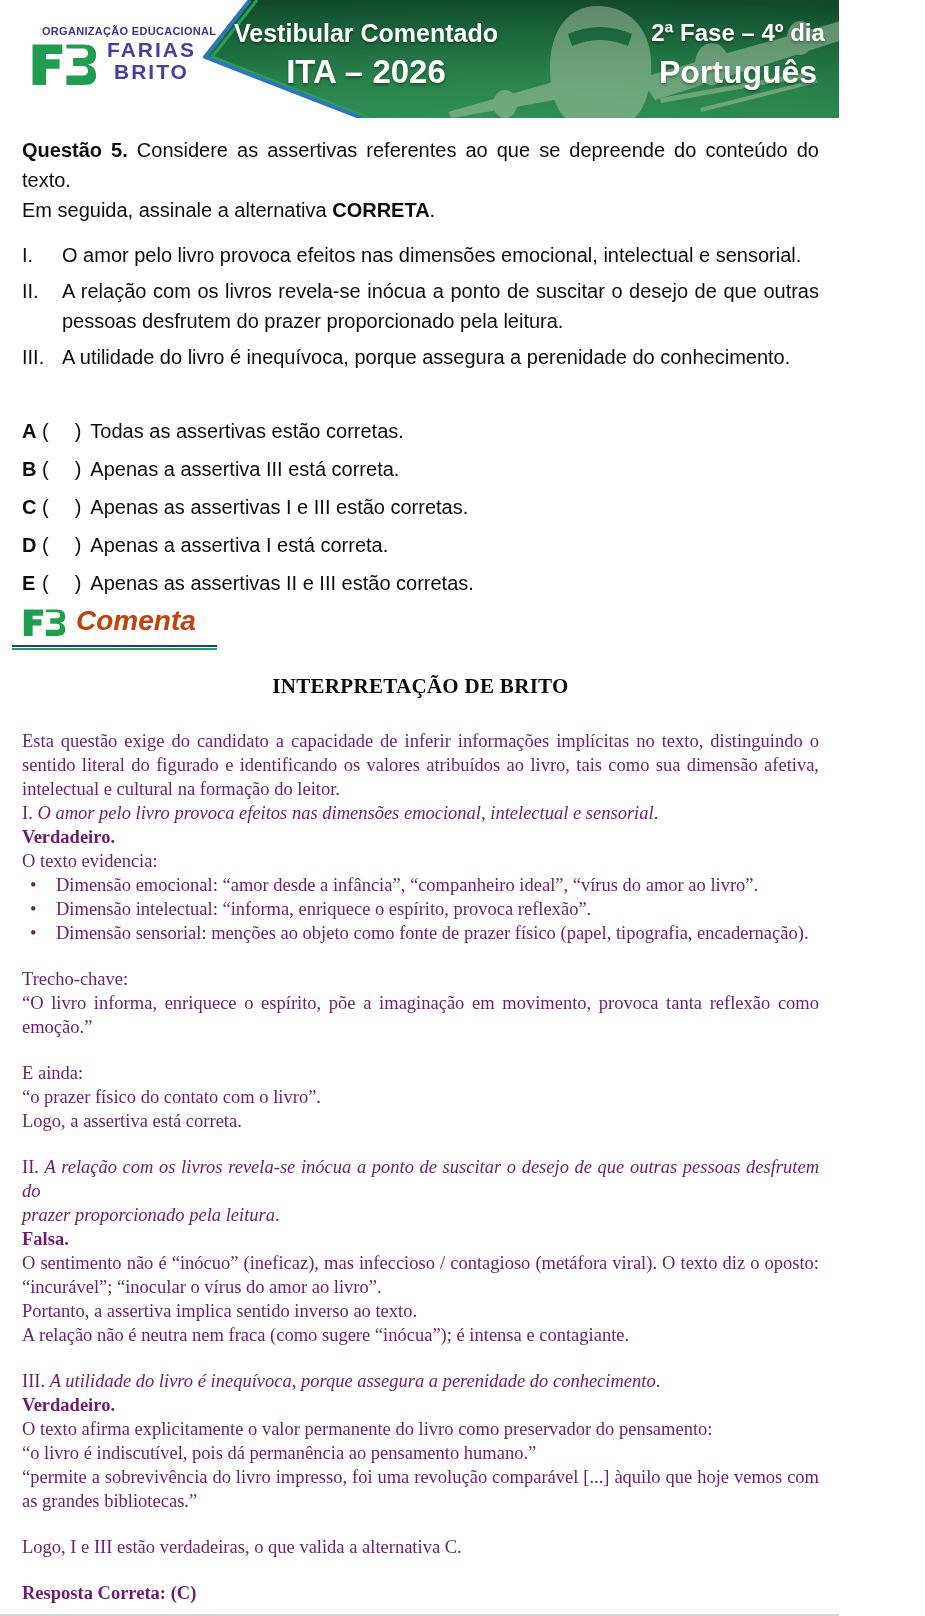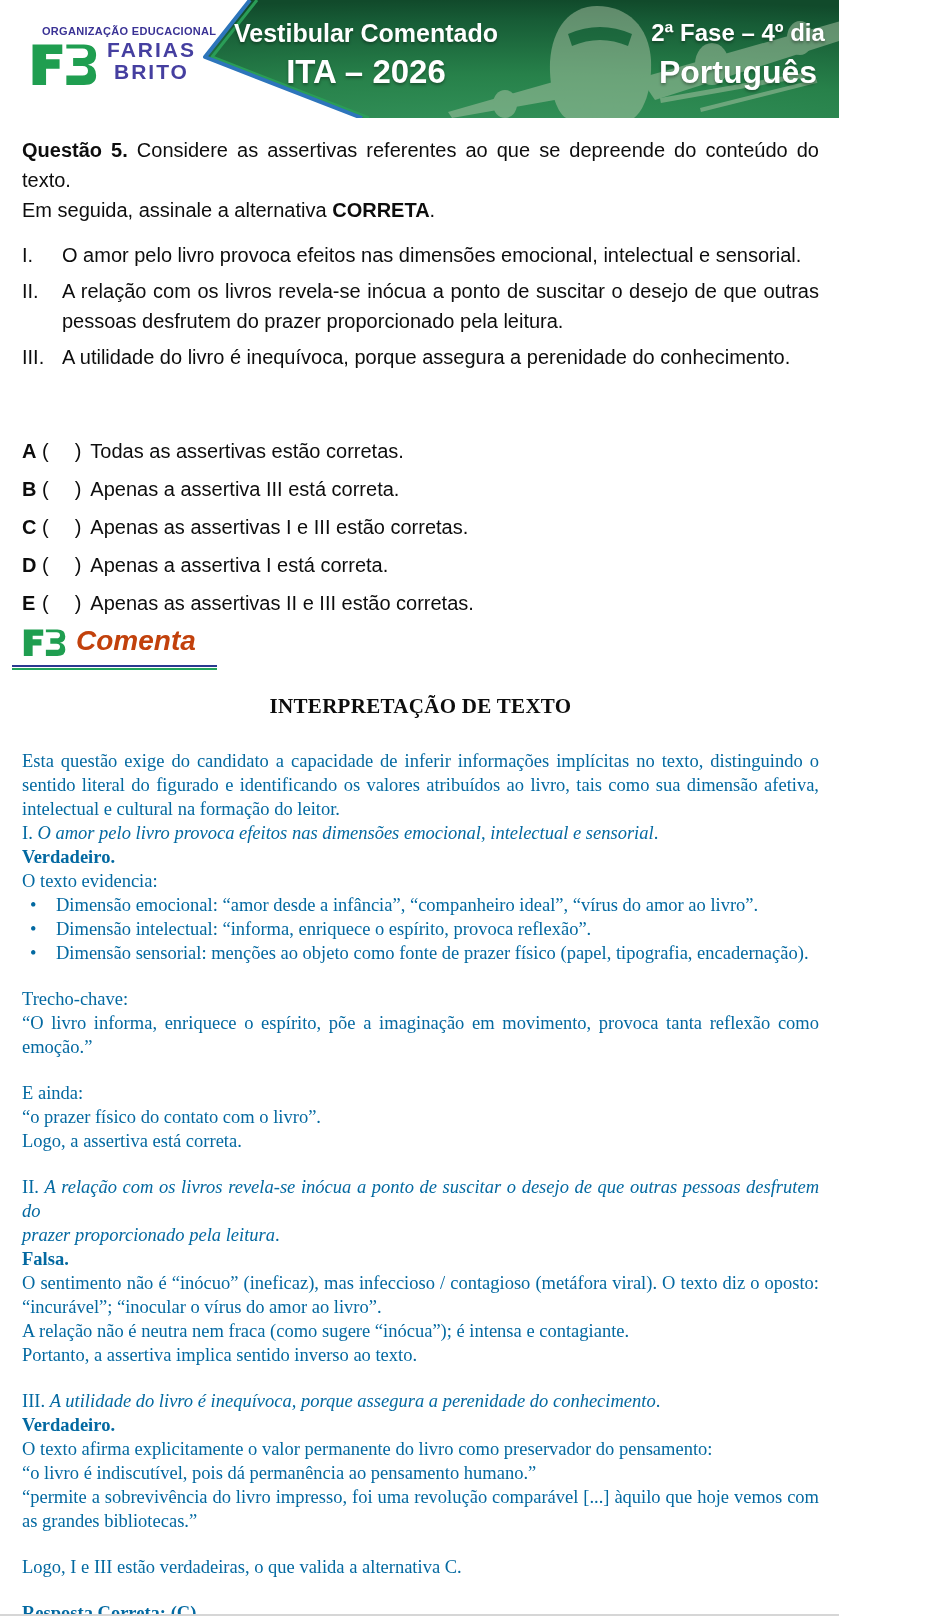--- a/index.html
+++ b/index.html
@@ -24,35 +24,35 @@
   
   main{padding:17px 20px 0 22px;}
   .q-line{font-size:20px;line-height:30px;}
   .force-just{text-align:justify;text-align-last:justify;}
   .bold{font-weight:bold;text-align:center;}
   .assertions{margin-top:15px;}
   .assertion{display:flex;font-size:20px;line-height:30px;margin-bottom:6px;}
   .a-num{width:40px;flex:none;}
   .a-text{flex:1;}
 
-  .alts{margin-top:64px;}
+  .alts{margin-top:44px;}
   .alt{font-size:20px;line-height:30px;margin-bottom:8px;white-space:nowrap;}
   .alt-letter{font-weight:bold;display:inline-block;width:20px;}
   .alt-spacer{display:inline-block;width:26px;}
   .alt-text{margin-left:9px;}
 
   .comenta-row{margin-top:-4px;display:flex;align-items:center;gap:8px;height:38px;}
   .comenta-word{font-size:28px;font-weight:bold;font-style:italic;color:#c2410c;}
   .comenta-underline{height:5px;width:205px;margin-left:-10px;margin-top:5px;
     border-top:2px solid #2b3990;border-bottom:2px solid #22a35b;box-sizing:border-box;}
 
   .section-title{font-family:"Liberation Serif",serif;font-size:21px;font-weight:bold;
     text-align:center;margin-top:24px;letter-spacing:0.3px;}
 
-  .comment{font-family:"Liberation Serif",serif;font-size:18.5px;line-height:24px;margin-top:30px;color:#0369a1;}
+  .comment{font-family:"Liberation Serif",serif;font-size:18.5px;line-height:24px;margin-top:30px;color:#701a75;}
   .comment .force-just{text-align:justify;text-align-last:justify;}
   .c-bold{font-weight:bold;}
   .it{font-style:italic;}
   .gap{height:22px;}
   .bullet-row{display:flex;}
   .bullet-glyph{width:26px;padding-left:8px;flex:none;}
   .bullet-text{flex:1;}
 </style>
 </head>
 <body>
@@ -149,21 +149,21 @@
 
     <div class="comenta-row">
       <svg width="46" height="30" viewBox="0 0 52 34" fill="#1f9e50">
         <path d="M2 4 h22 v7 H12 v4 h10 v7 H12 v12 H2 Z"></path>
         <path d="M27 4 h13 q9 0 9 8 q0 6 -6 7 q6 1 6 8 q0 7 -9 7 h-13 v-7 h12 q4 0 4 -3.5 t-4 -3.5 h-7 v-6 h7 q4 0 4 -3.5 t-4 -3.5 h-12 Z"></path>
       </svg>
       <span class="comenta-word">Comenta</span>
     </div>
     <div class="comenta-underline"></div>
 
-    <div class="section-title">INTERPRETAÇÃO DE TEXTO</div>
+    <div class="section-title">INTERPRETAÇÃO DE BRITO</div>
 
     <div class="comment">
       <div class="force-just">Esta questão exige do candidato a capacidade de inferir informações implícitas no texto, distinguindo o</div>
       <div class="force-just">sentido literal do figurado e identificando os valores atribuídos ao livro, tais como sua dimensão afetiva,</div>
       <div>intelectual e cultural na formação do leitor.</div>
 
       <div><span>I.</span> <span class="it">O amor pelo livro provoca efeitos nas dimensões emocional, intelectual e sensorial</span><span>.</span></div>
       <div class="c-bold">Verdadeiro.</div>
       <div>O texto evidencia:</div>
 
@@ -189,22 +189,22 @@
       <div>E ainda:</div>
       <div>“o prazer físico do contato com o livro”.</div>
       <div>Logo, a assertiva está correta.</div>
 
       <div class="gap"></div>
       <div class="force-just"><span>II.</span> <span class="it">A relação com os livros revela-se inócua a ponto de suscitar o desejo de que outras pessoas desfrutem do</span></div>
       <div><span class="it">prazer proporcionado pela leitura</span><span>.</span></div>
       <div class="c-bold">Falsa.</div>
       <div class="force-just">O sentimento não é “inócuo” (ineficaz), mas infeccioso / contagioso (metáfora viral). O texto diz o oposto:</div>
       <div>“incurável”; “inocular o vírus do amor ao livro”.</div>
+      <div>Portanto, a assertiva implica sentido inverso ao texto.</div>
       <div>A relação não é neutra nem fraca (como sugere “inócua”); é intensa e contagiante.</div>
-      <div>Portanto, a assertiva implica sentido inverso ao texto.</div>
 
       <div class="gap"></div>
       <div><span>III.</span> <span class="it">A utilidade do livro é inequívoca, porque assegura a perenidade do conhecimento</span><span>.</span></div>
       <div class="c-bold">Verdadeiro.</div>
       <div>O texto afirma explicitamente o valor permanente do livro como preservador do pensamento:</div>
       <div>“o livro é indiscutível, pois dá permanência ao pensamento humano.”</div>
       <div class="force-just">“permite a sobrevivência do livro impresso, foi uma revolução comparável [...] àquilo que hoje vemos com</div>
       <div>as grandes bibliotecas.”</div>
 
       <div class="gap"></div>

